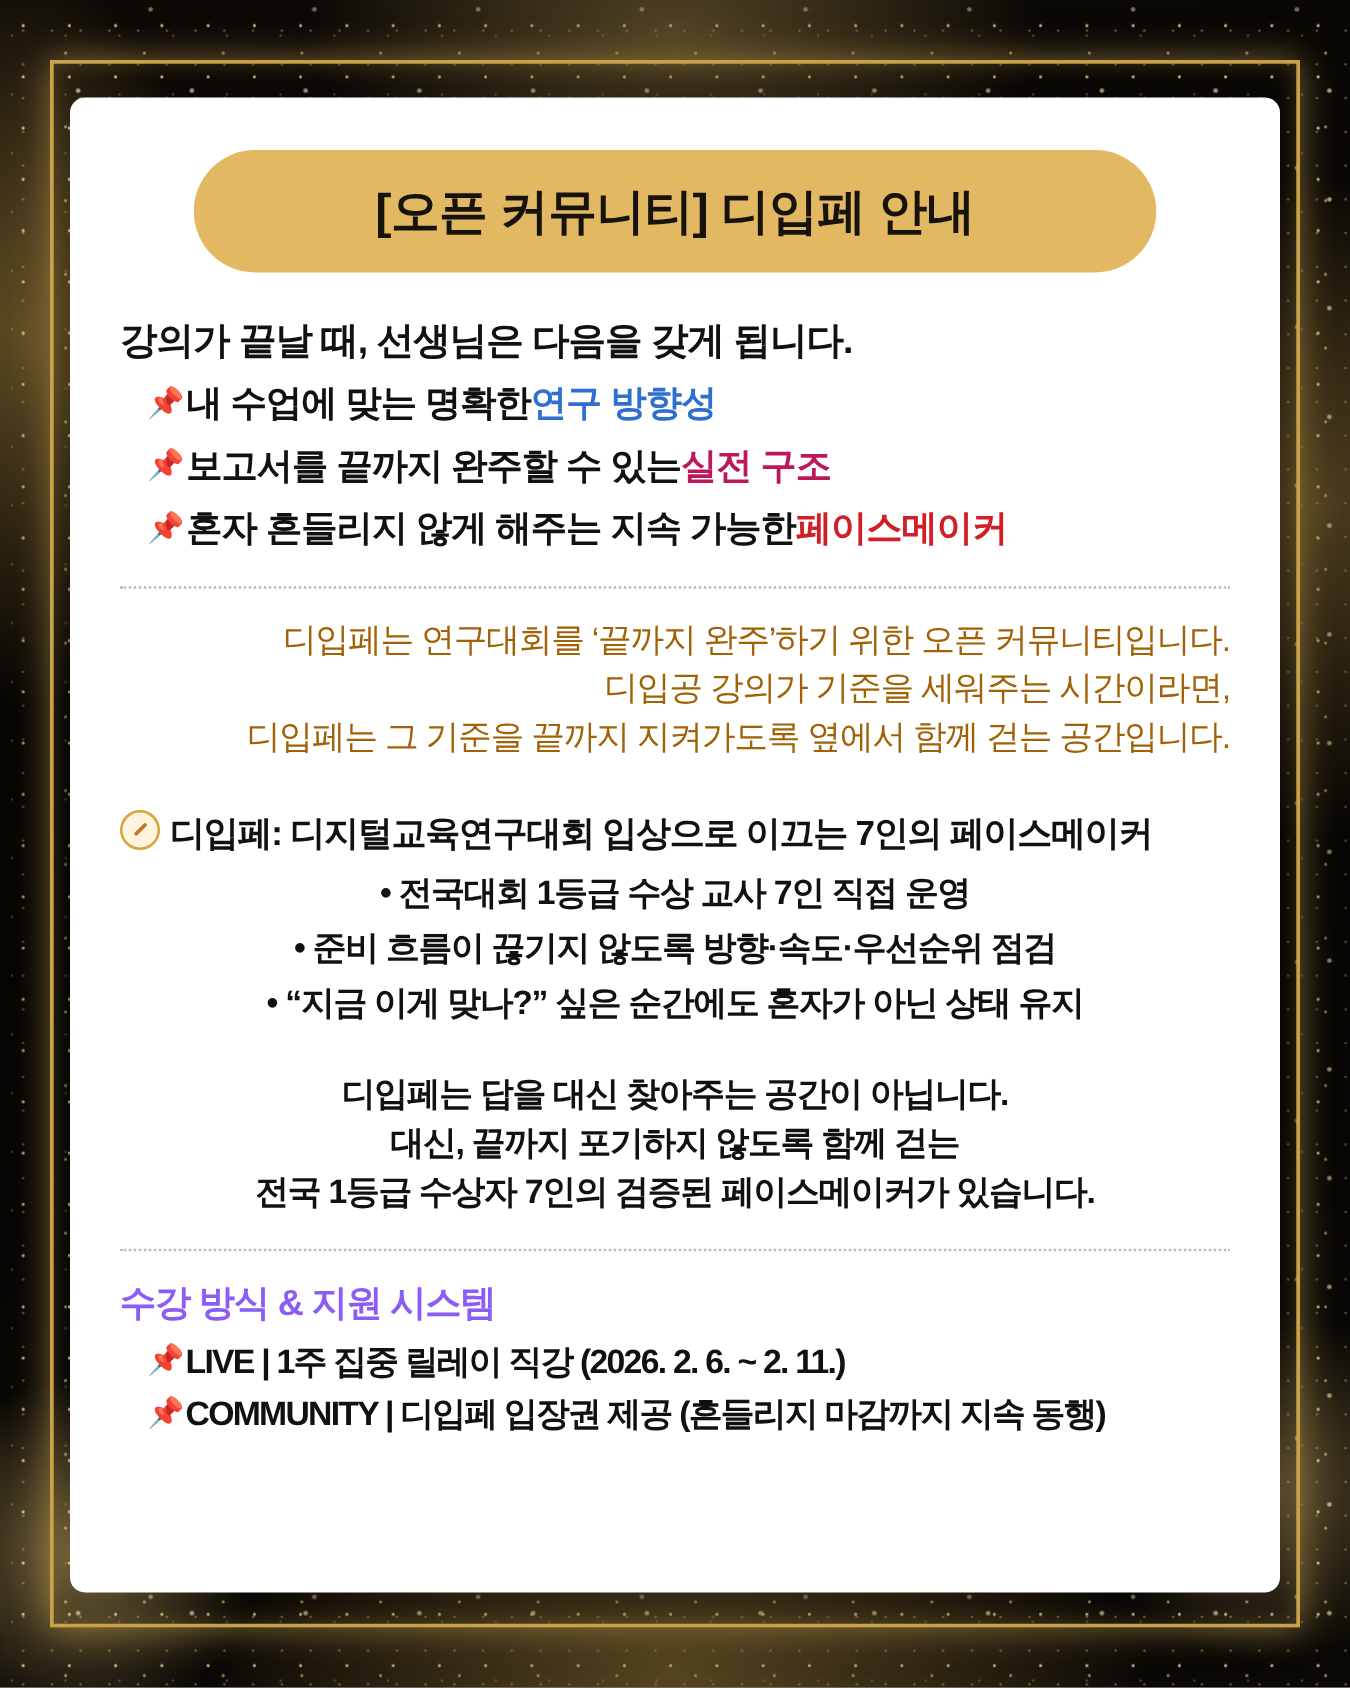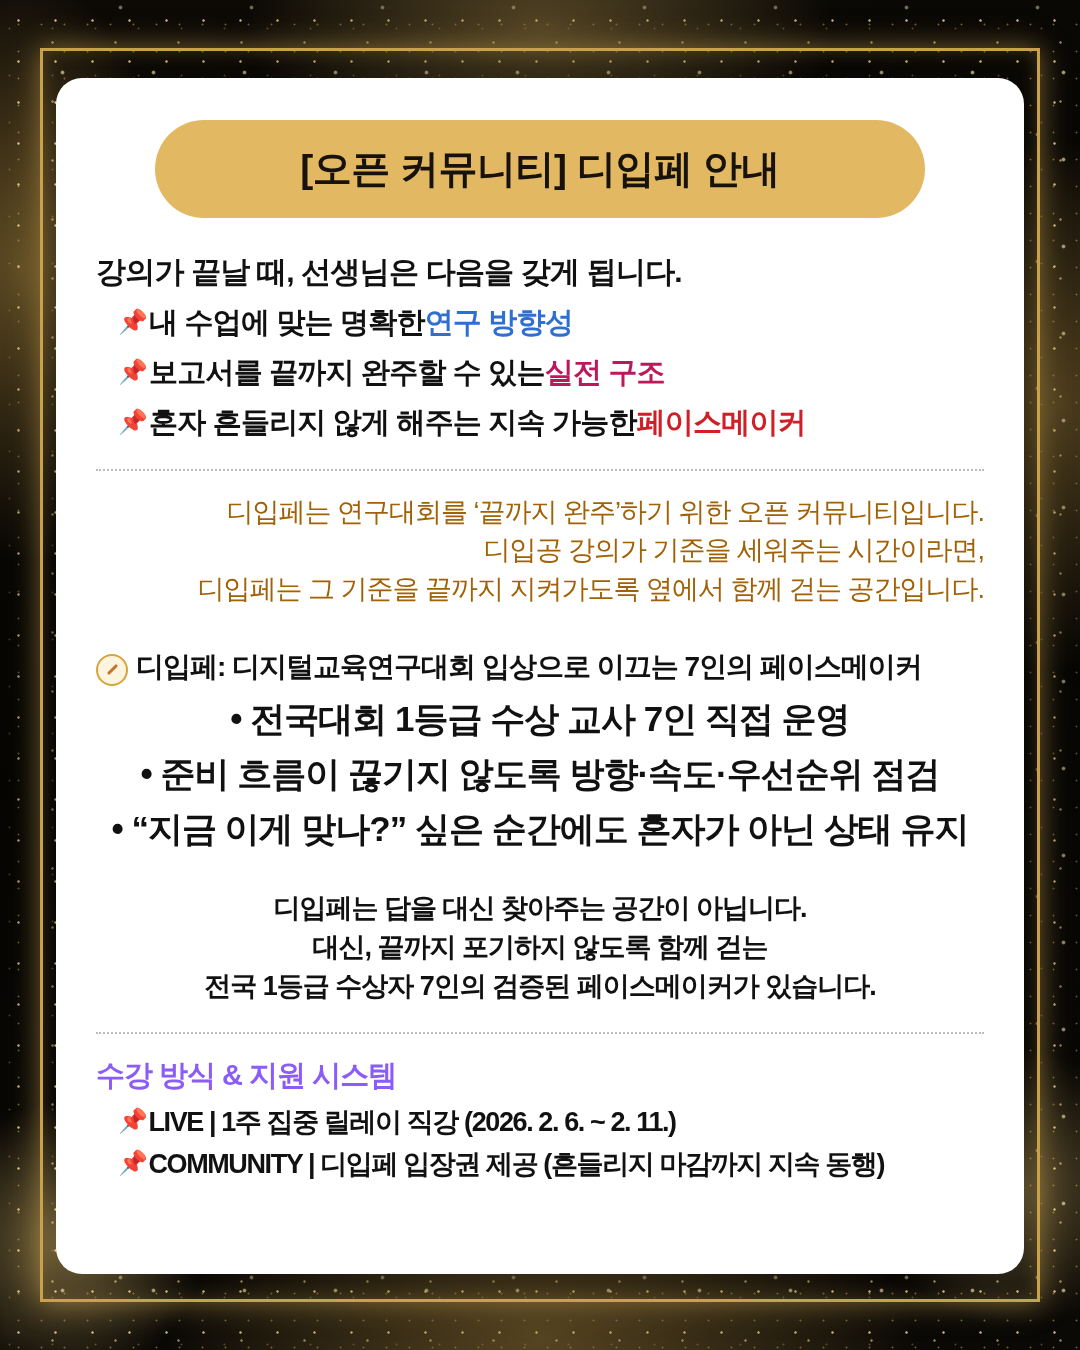--- a/index.html
+++ b/index.html
@@ -65,21 +65,21 @@
     box-sizing: border-box;
   }
 
   .card {
     position: absolute;
     left: 56px;
     top: 78px;
     width: 968px;
     height: 1196px;
     background: #ffffff;
-    border-radius: 26px;
+    border-radius: 12px;
     box-sizing: border-box;
     padding: 34px 40px 26px 40px;
     overflow: hidden;
   }
 
   .title-pill {
     margin: 8px auto 0 auto;
     width: 770px;
     height: 98px;
     background: #e2b863;
@@ -136,21 +136,21 @@
     font-size: 27px;
     font-weight: normal;
     color: #a16207;
     letter-spacing: -1px;
     line-height: 1.42;
   }
 
   .section-head {
     margin-top: 40px;
     display: flex;
-    align-items: flex-end;
+    align-items: flex-start;
     font-size: 28px;
     font-weight: bold;
     color: #111;
     letter-spacing: -1px;
   }
   .compass {
     width: 28px;
     height: 28px;
     border-radius: 50%;
     border: 2px solid #d8a43c;
@@ -168,21 +168,21 @@
     background: #c4742a;
     transform: rotate(-45deg);
     border-radius: 2px;
   }
 
   .bullets {
     margin-top: 10px;
     text-align: center;
   }
   .bullet-line {
-    font-size: 35px;
+    font-size: 27px;
     font-weight: bold;
     color: #111;
     letter-spacing: -1px;
     margin-bottom: 8px;
   }
 
   .closing {
     margin-top: 36px;
     text-align: center;
     font-size: 27px;

